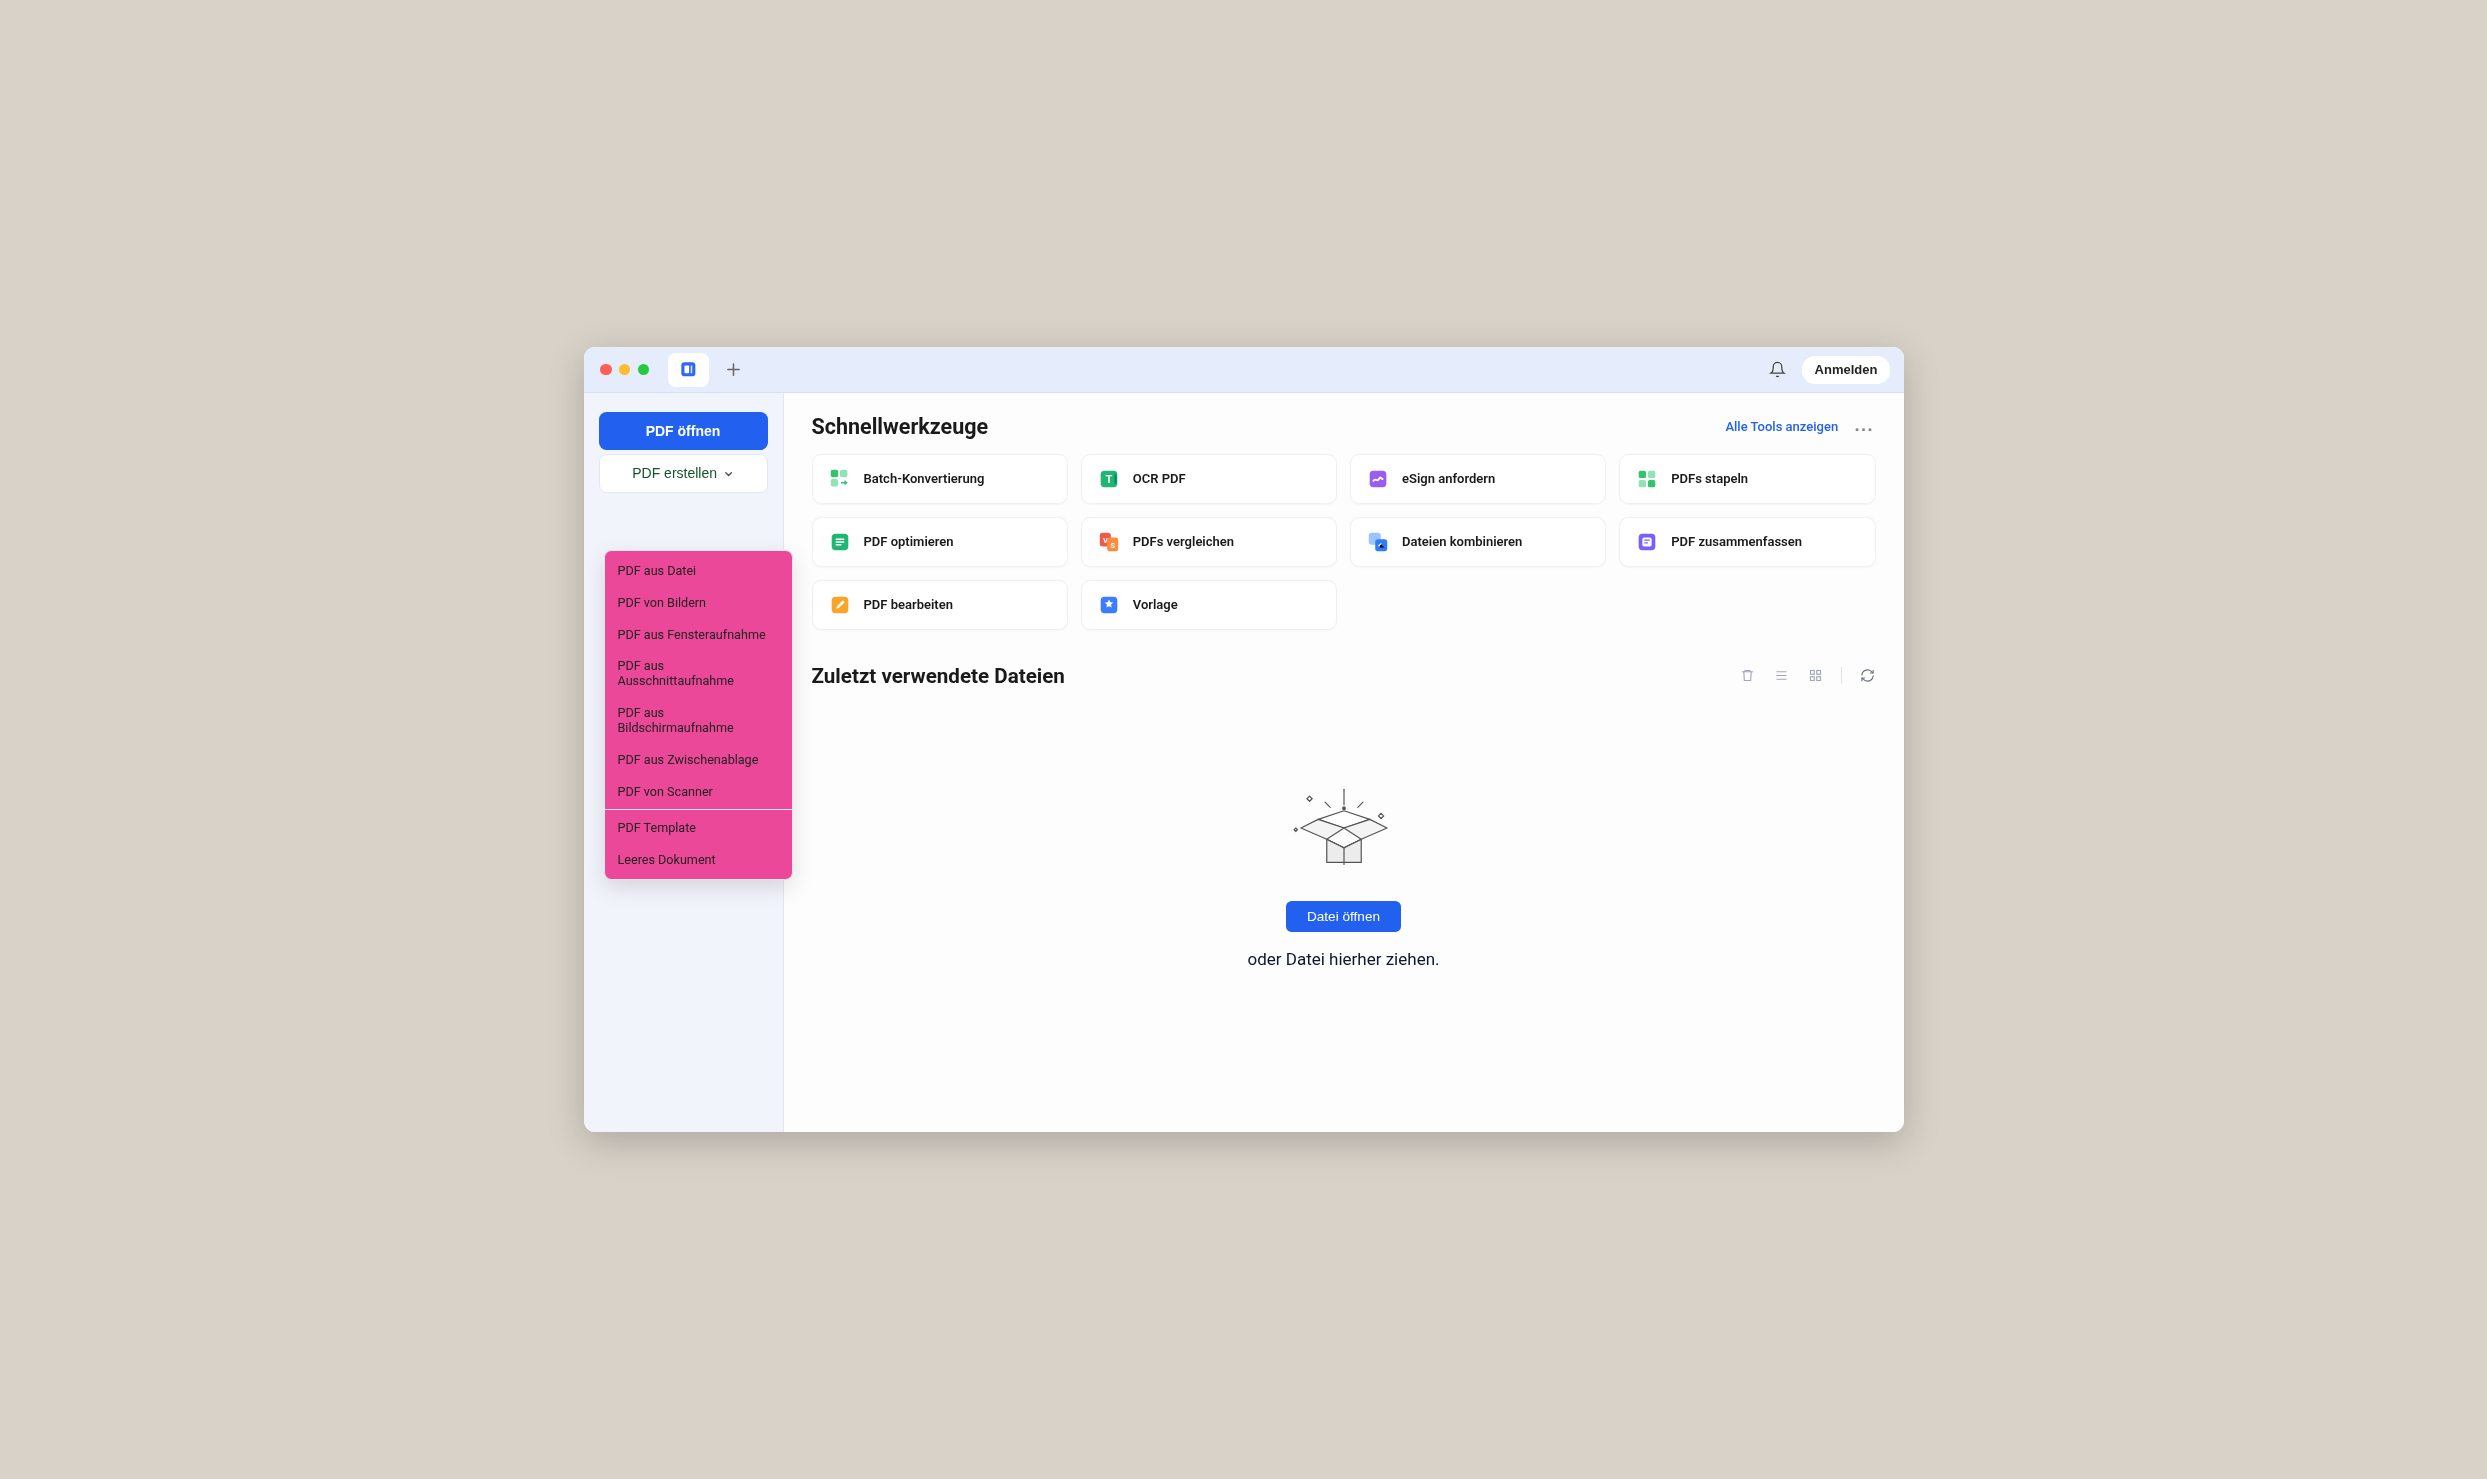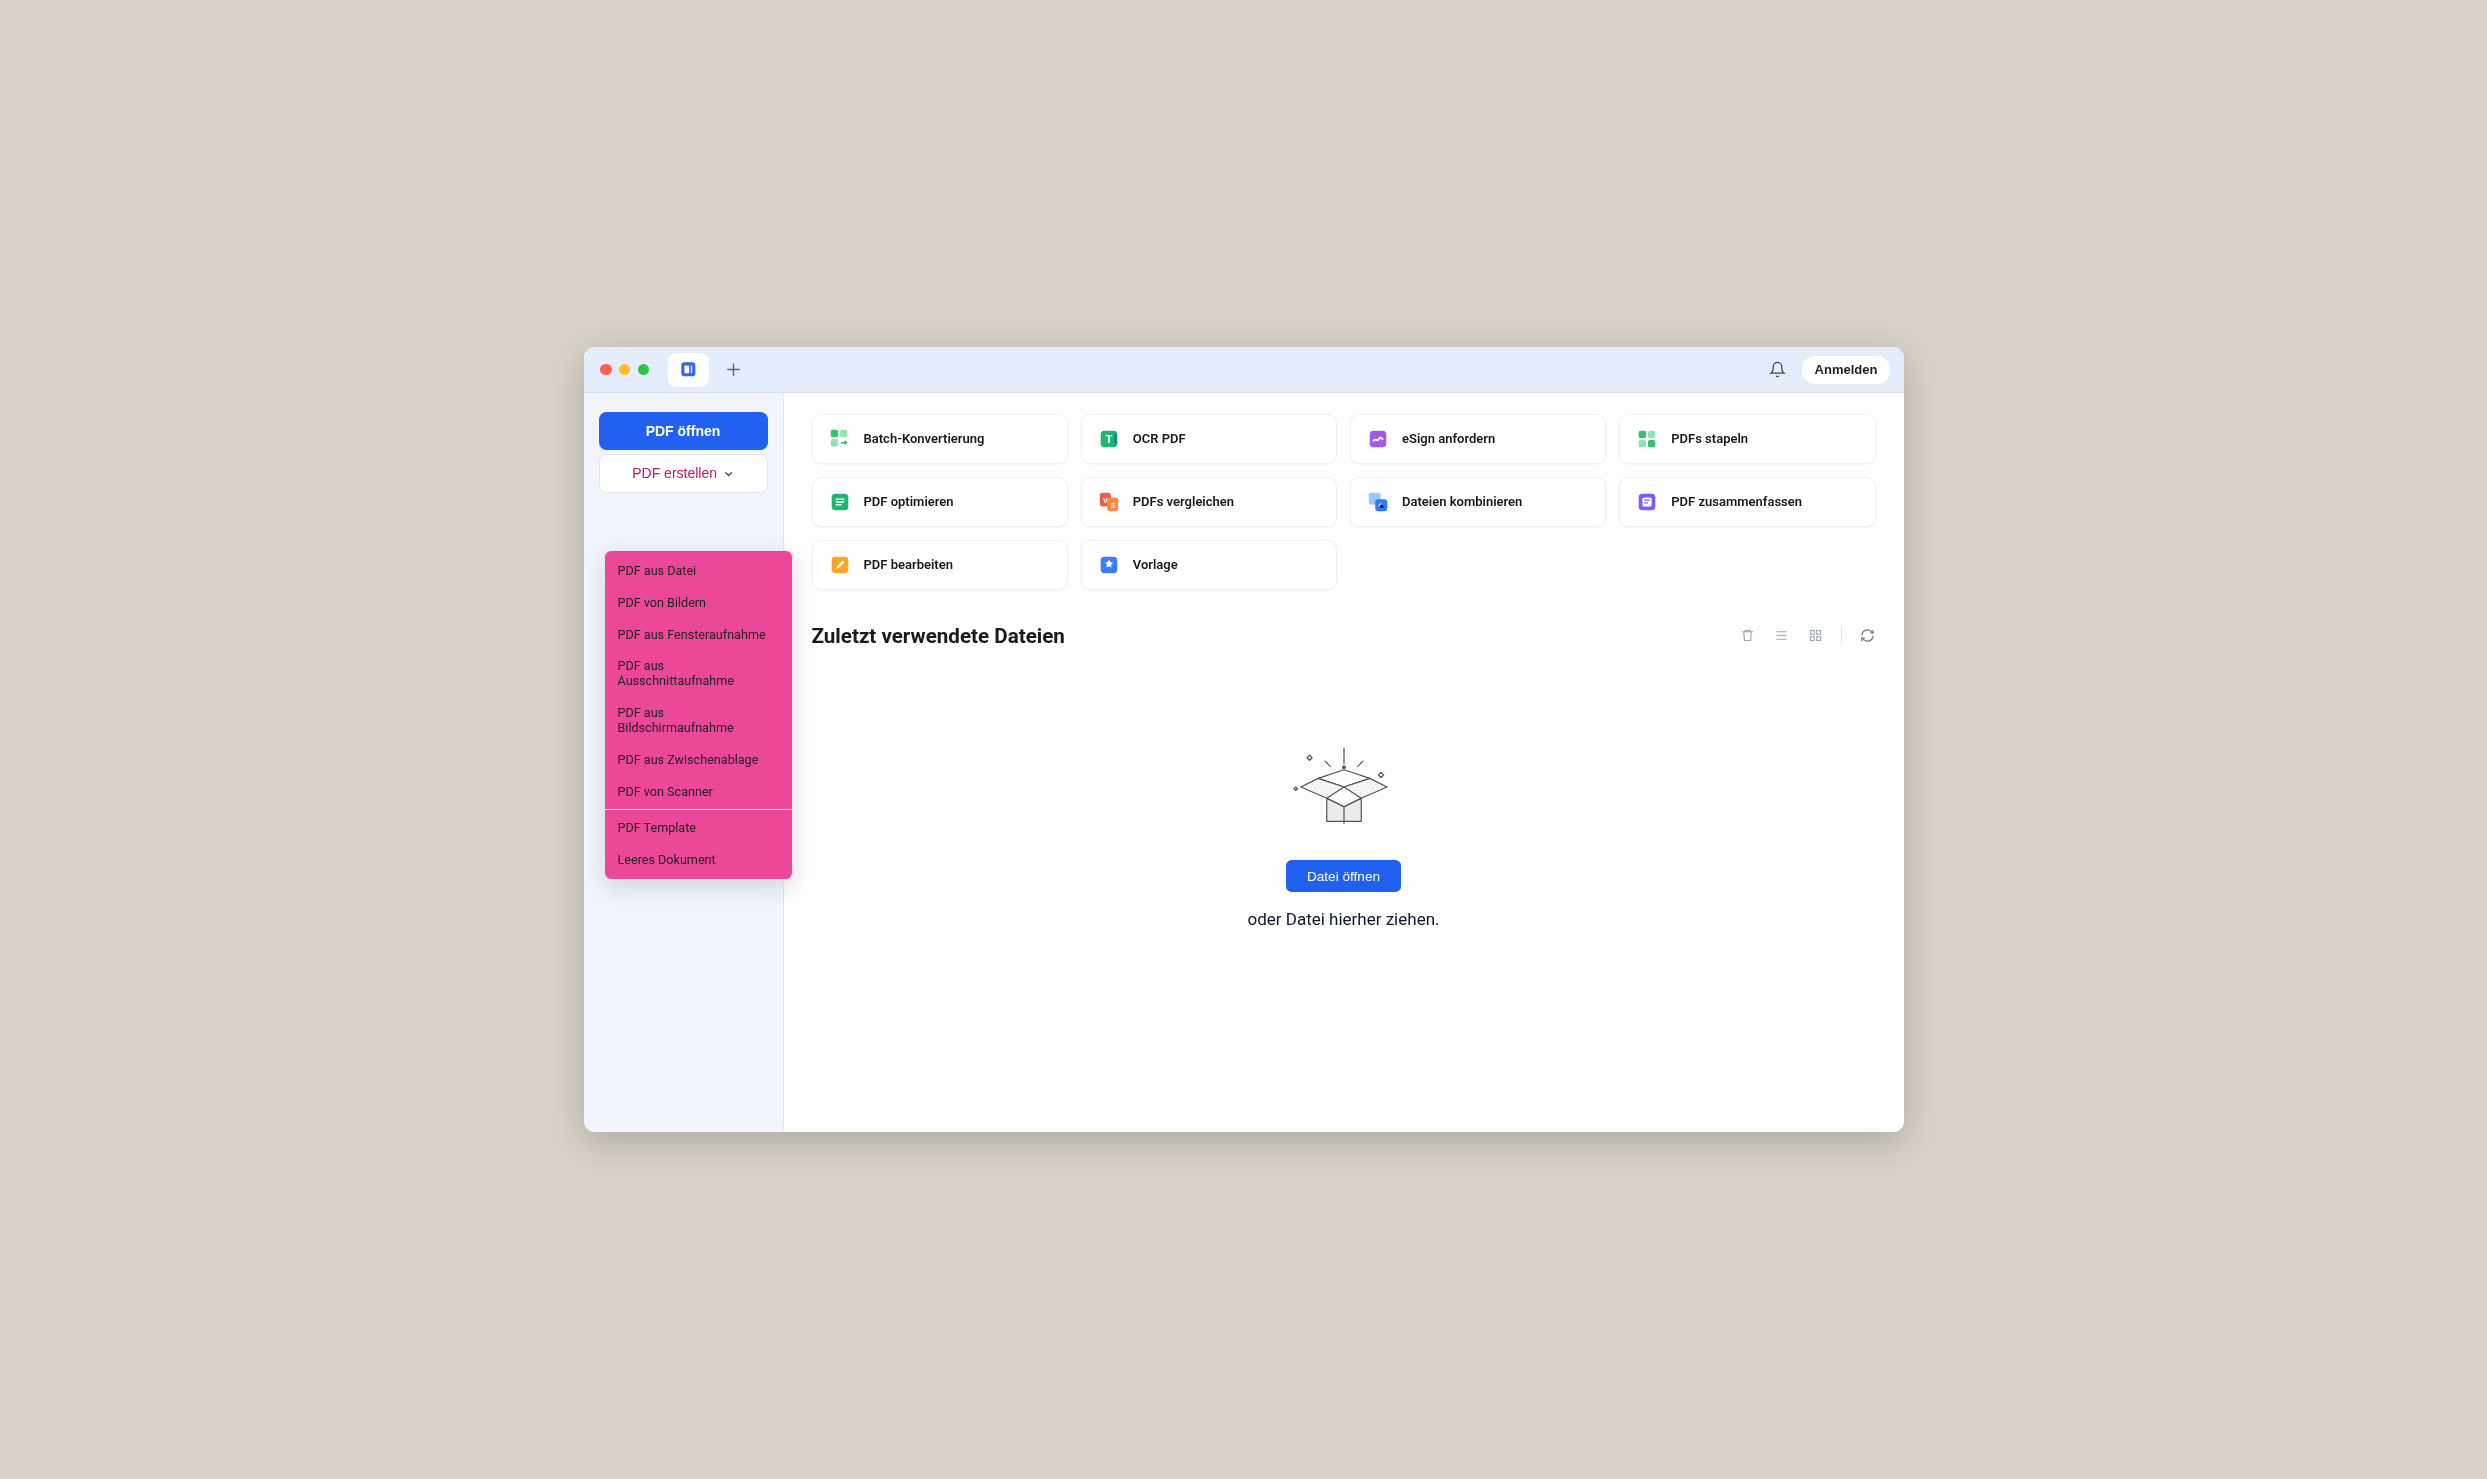--- a/index.html
+++ b/index.html
@@ -92,21 +92,21 @@
     border-radius: 7.5px;
     padding: 11.2px 0;
     font-size: 14px;
     font-weight: 600;
     cursor: pointer;
     width: 100%;
   }
 
   .btn-secondary {
     background: #fff;
-    color: #be185d;
+    color: #14532d;
     border: 0.9px solid #e2e6ef;
     border-radius: 7.5px;
     padding: 10.3px 0;
     font-size: 14px;
     font-weight: 500;
     cursor: pointer;
     width: 100%;
     display: flex;
     align-items: center;
     justify-content: center;
@@ -275,20 +275,32 @@
         <div class="mi">PDF aus Zwischenablage</div>
         <div class="mi">PDF von Scanner</div>
         <div class="sep"></div>
         <div class="mi">PDF Template</div>
         <div class="mi">Leeres Dokument</div>
       </div>
     </aside>
 
     <main class="main">
 
+      <div class="section-header">
+        <h2>Schnellwerkzeuge</h2>
+        <div class="flex-spacer"></div>
+        <span class="link-all">Alle Tools anzeigen</span>
+        <span class="more-icon">
+          <svg width="17" height="3.7" viewBox="0 0 18 4">
+            <circle cx="2" cy="2" r="1.6" fill="#888"></circle>
+              <circle cx="9" cy="2" r="1.6" fill="#888"></circle>
+              <circle cx="16" cy="2" r="1.6" fill="#888"></circle>
+          </svg>
+        </span>
+      </div>
 
       <div class="tools-grid">
 
         <div class="tool-card">
           <div class="tool-icon">
             <svg width="24" height="24" viewBox="0 0 26 26">
                 <rect x="3" y="3" width="8" height="8" rx="2" fill="#34c26e"></rect>
                 <rect x="13" y="3" width="8" height="8" rx="2" fill="#8fe3b5"></rect>
                 <rect x="3" y="13" width="8" height="8" rx="2" fill="#8fe3b5"></rect>
                 <path d="M14 17h6m-2-2 2 2-2 2" stroke="#34c26e" stroke-width="1.6" fill="none"></path>

